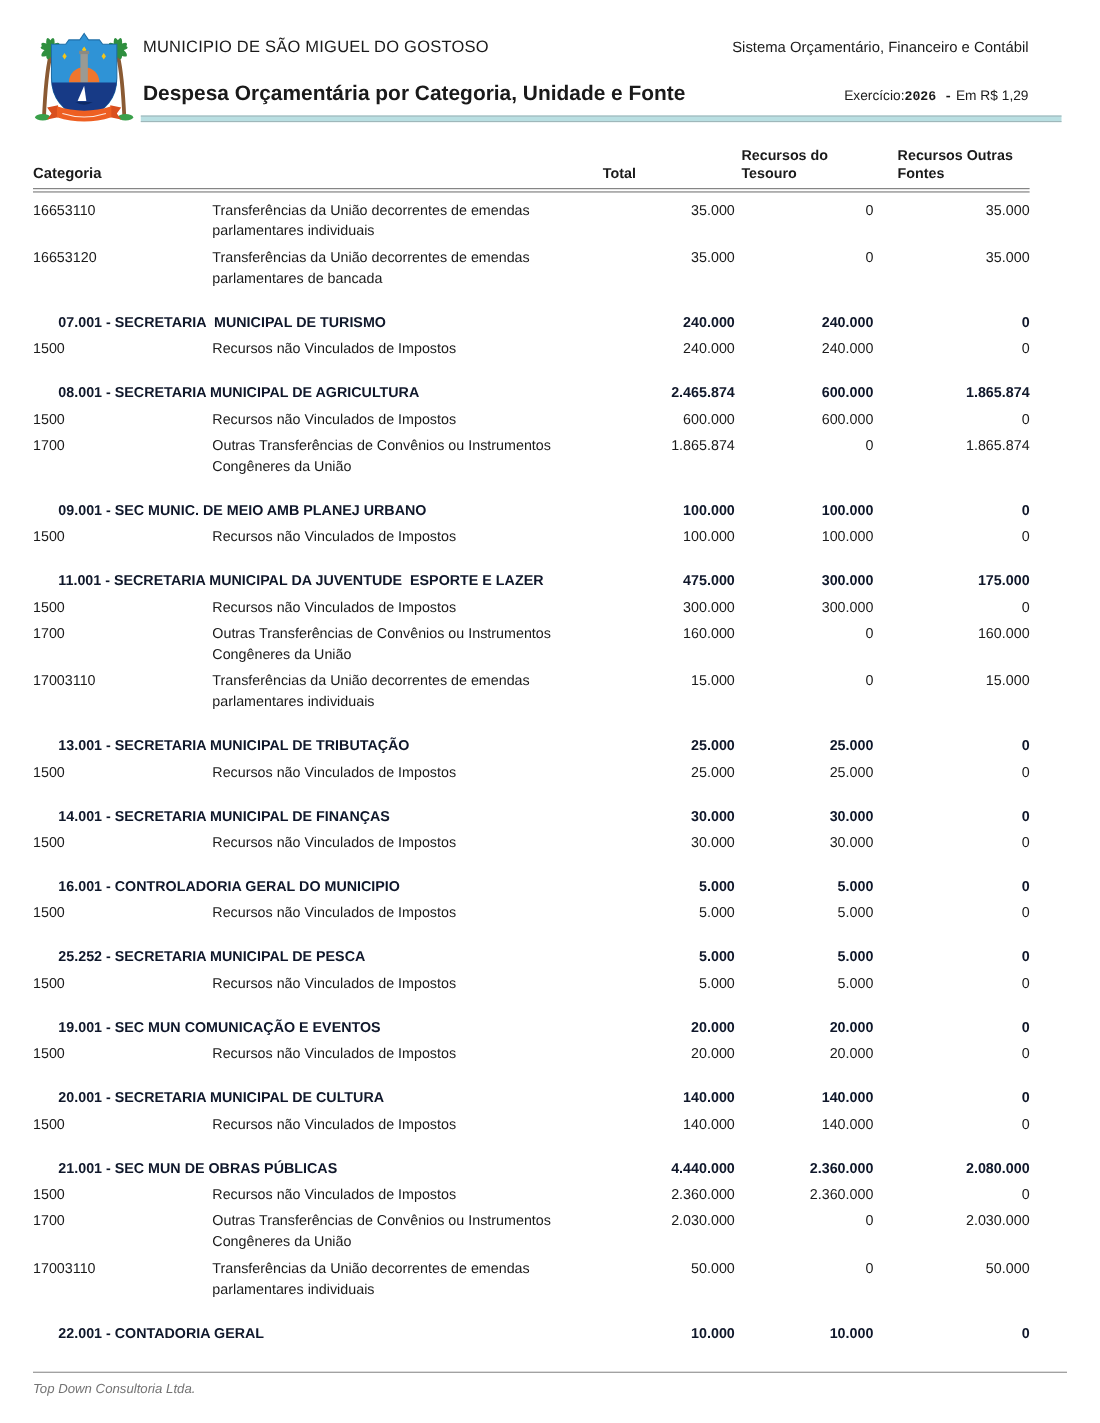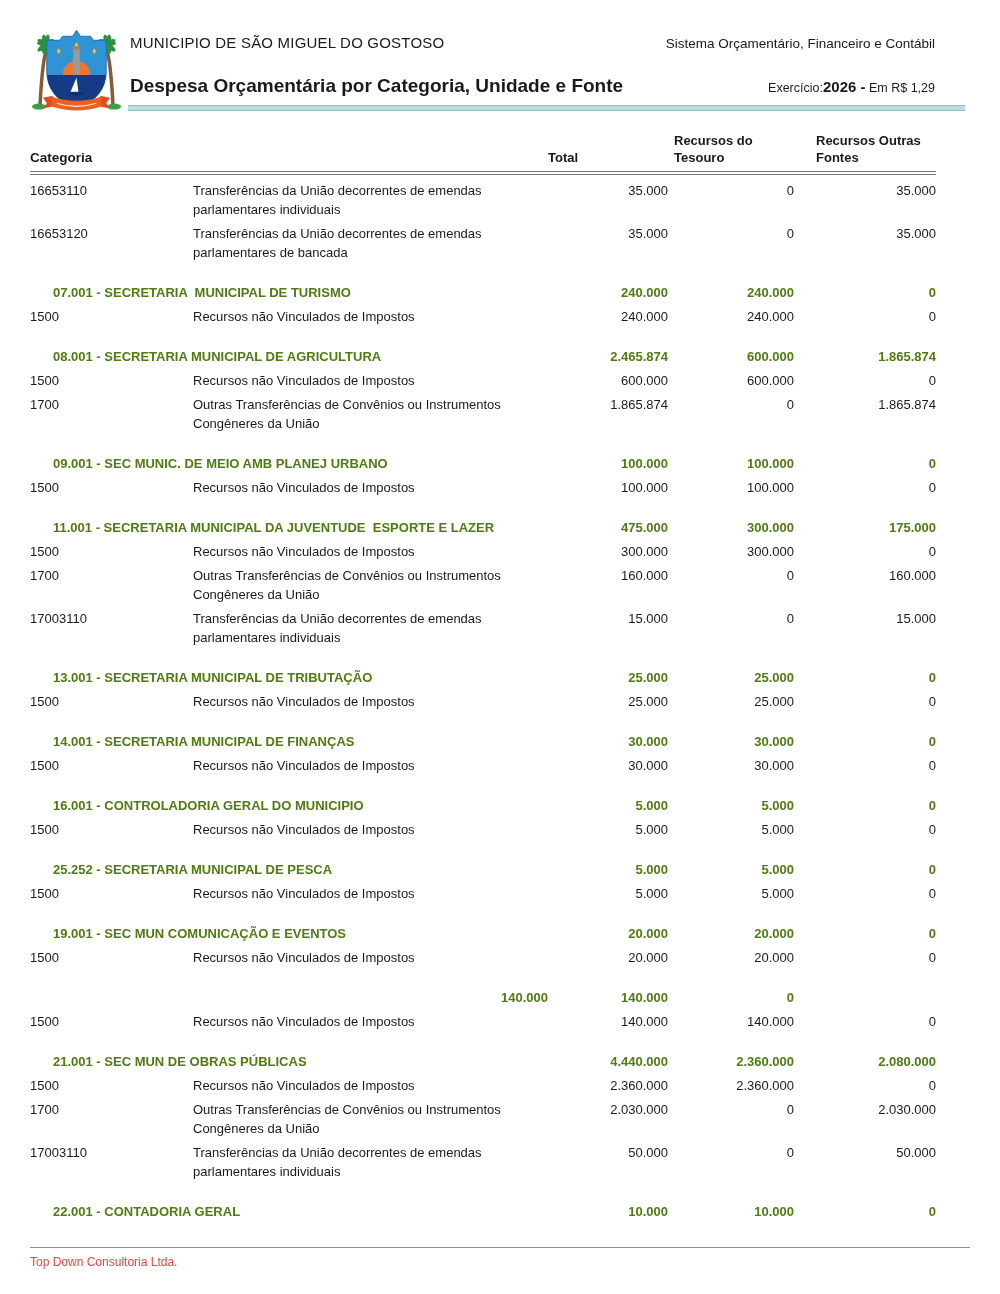--- a/index.html
+++ b/index.html
@@ -16,46 +16,46 @@
     display:flex; justify-content:space-between; align-items:baseline;
   }
   .municipality { font-size:15px; letter-spacing:.2px; }
   .system { font-size:13.5px; }
   .title-row {
     position:absolute; left:130px; right:65px; top:75px;
     display:flex; justify-content:space-between; align-items:baseline;
   }
   .report-title { font-weight:bold; font-size:19px; }
   .exercise { font-size:12.5px; white-space:pre; }
-  .exercise b { font-size:15px; }
+  .exercise b { font-size:12px;font-family:Liberation Mono, monospace; }
   .accent-bar {
     position:absolute; left:128px; right:35px; top:105px; height:4px;
     border-top:1px solid #9fb7ba; border-bottom:1px solid #9fb7ba;
   }
 
   
   .table-wrap { position:absolute; left:30px; right:64px; top:132px; }
   .grid-cols { display:grid; grid-template-columns:1fr 120px 126px 142px; }
   .table-head { align-items:end; padding-bottom:5px; }
   .th { font-weight:bold; text-align:left; line-height:17px; white-space:pre-wrap; }
   .th-cat { text-align:left; font-size:13.5px; align-self:end; }
   .th-wrap { max-width:120px; justify-self:end; }
   .rule { height:2px; border-top:1px solid #787878; border-bottom:1px solid #787878; margin-bottom:4px; }
 
   .srow { padding:2px 0 3px 0; line-height:19px; }
   .num { text-align:right; }
-  .shead { font-weight:bold; margin-top:16px; color:#4d7c0f; }
+  .shead { font-weight:bold; margin-top:16px; color:#0f172a; }
   .stitle { padding-left:23px; max-width:445px; white-space:pre-wrap; }
   .descarea { display:grid; grid-template-columns:129px 34px 1fr; }
   .code { grid-column:1; text-align:left; }
   .desc { grid-column:3; max-width:322px; white-space:pre-wrap; }
 
   
   .footer { position:absolute; left:30px; right:30px; top:1247px; border-top:1px solid #8c8c8c; }
-  .footer-company { padding-top:7px; color:#ef4444; font-size:12px; }
+  .footer-company { padding-top:7px; color:#737373; font-size:12px;font-style:italic; }
 </style>
 </head>
 <body>
 
 <div class="page">
 
   <svg class="logo" viewBox="0 0 100 100" aria-hidden="true">
 
     <g>
       <path d="M13,94 C14,72 15,52 19,36" stroke="#8a5a33" stroke-width="3.5" fill="none"></path>
@@ -348,20 +348,21 @@
         <span class="desc">Recursos não Vinculados de Impostos</span>
       </div>
       <div class="num">20.000</div>
       <div class="num">20.000</div>
       <div class="num">0</div>
     </div>
           </div>
     </section>
         <section class="section">
       <div class="srow shead grid-cols">
+        <div class="stitle">20.001 - SECRETARIA MUNICIPAL DE CULTURA</div>
         <div class="num s-total">140.000</div>
         <div class="num s-tesouro">140.000</div>
         <div class="num s-fontes">0</div>
       </div>
       <div class="rows">
             <div class="srow drow grid-cols">
       <div class="descarea">
         <span class="code">1500</span>
         <span class="desc">Recursos não Vinculados de Impostos</span>
       </div>

